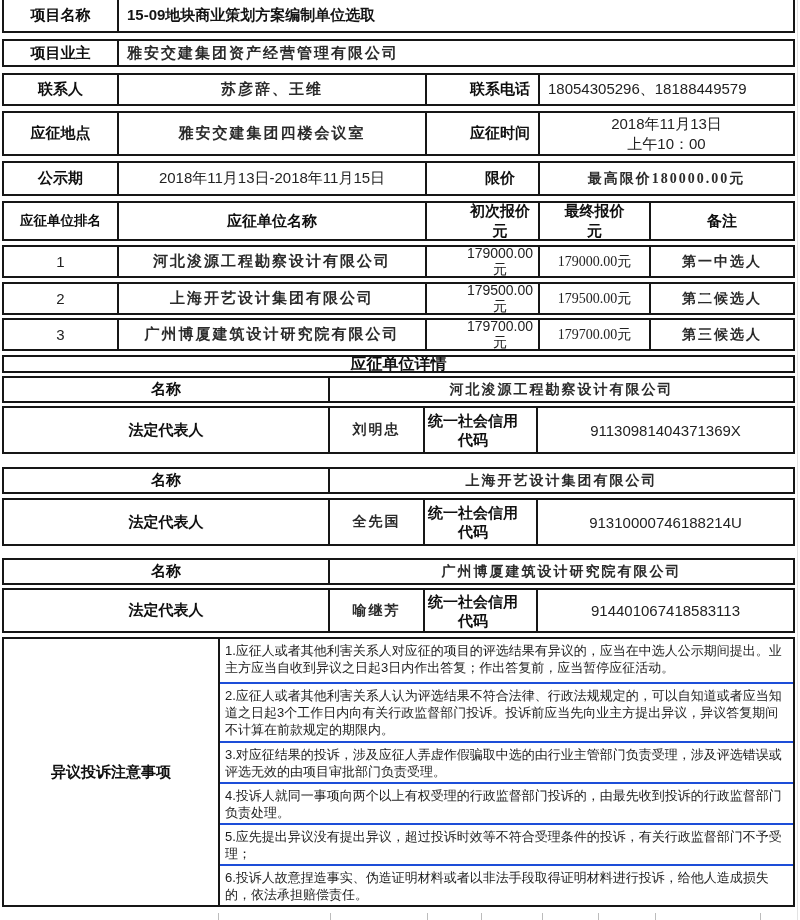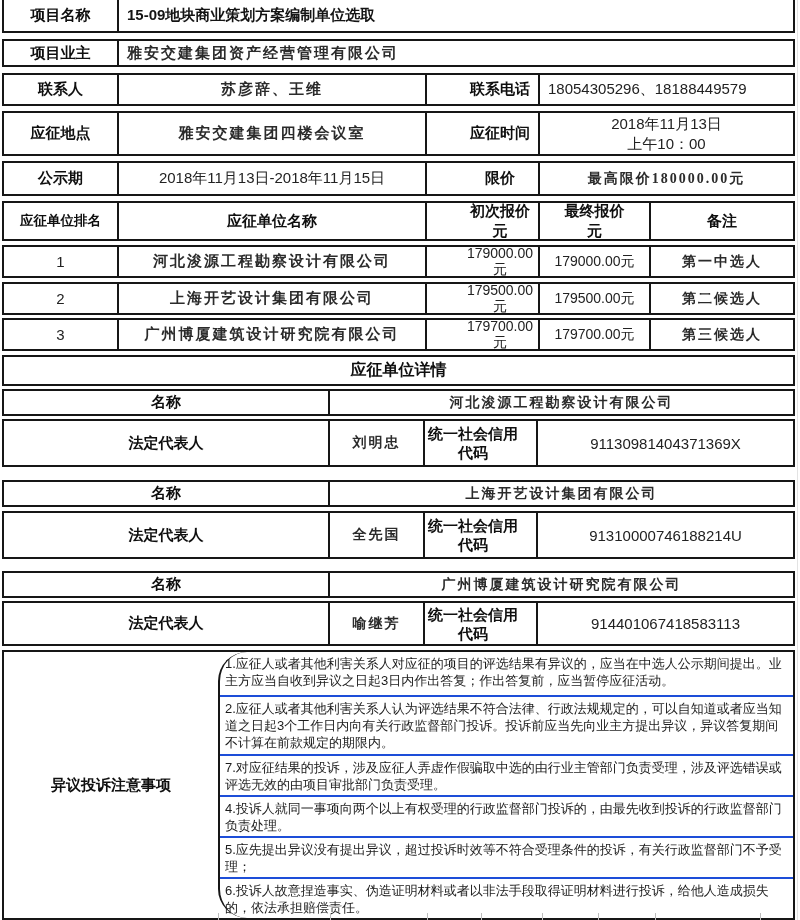--- a/index.html
+++ b/index.html
@@ -11,43 +11,43 @@
         border-left:2px solid #161616;text-align:center;overflow:hidden;}
   .cell:first-child{border-left:none;}
   .lab{font-weight:bold;font-size:15px;color:#0f0f0f;}
   .kai{font-family:"Liberation Serif",serif;color:#2b2b2b;letter-spacing:2px;font-weight:bold;}
   .num{font-size:14px;color:#222;}
   .left{justify-content:flex-start;text-align:left;padding-left:8px;}
   .preline{white-space:pre-line;line-height:20px;}
   .bold{font-weight:bold;}
   .fs14{font-size:14px;} .fs15{font-size:15px;} .fs16{font-size:16px;}
   
-  .c-a{width:113px;} .c-b{width:308px;} .c-c{width:113px;padding-left:35px;} .c-d{width:111px;} .c-fx{flex:1;}
+  .c-a{width:113px;} .c-b{width:308px;} .c-c{width:113px;padding-left:35px;} .c-d{width:111px;font-family:Liberation Serif, serif;} .c-fx{flex:1;}
   .d-a{width:324px;} .d-b{width:95px;} .d-c{width:113px;} .n-a{width:214px;}
   
   .r1{height:33px;border-top:none;margin-bottom:6px;}
   .r2{height:28px;margin-bottom:6px;}
   .r3{height:33px;margin-bottom:5px;}
   .r4{height:45px;margin-bottom:5px;}
   .r5{height:35px;margin-bottom:5px;}
   .r6{height:40px;margin-bottom:4px;}
   .r7{height:33px;margin-bottom:4px;}
   .r8{height:33px;margin-bottom:3px;}
   .r9{height:33px;margin-bottom:4px;}
-  .r10{height:31px;margin-bottom:3px;}
+  .r10{height:18px;margin-bottom:3px;}
   .rname{height:27px;margin-bottom:3px;}
   .rrep{height:48px;}
   .gap-lg{margin-bottom:13px;}
   .gap-md{margin-bottom:12px;}
   .gap-sm{margin-bottom:4px;}
   .rnotes{height:270px;margin-top:0;}
   .code-lab{align-items:center;justify-content:flex-start;text-align:center;padding-left:3px;
             font-size:15px;line-height:19px;letter-spacing:0;}
   .notes-col{display:flex;flex-direction:column;align-items:stretch;flex:1;
-             border-left:2px solid #161616;box-sizing:border-box;border-radius:29px;}
+             border-left:2px solid #161616;box-sizing:border-box;}
   .note-item{box-sizing:border-box;border-top:2px solid #1d4ed8;padding:3px 6px 2px 5px;
              font-size:13px;line-height:17px;text-align:left;color:#1c1c1c;}
   .note-item:first-child{border-top:none;}
   .ni1{height:45px;} .ni2{height:61px;} .ni3{height:41px;} .ni4{height:41px;} .ni5{height:41px;} .ni6{flex:1;}
   
   .edge-line{position:absolute;left:797px;top:0;width:1px;height:920px;background:#e3e3e3;}
   .stub{position:absolute;top:913px;width:1px;height:7px;background:#bcbcbc;}
 </style>
 </head>
 <body>
@@ -157,21 +157,21 @@
       <div class="cell d-c lab code-lab preline">统一社会信用
 代码</div>
       <div class="cell c-fx num fs15">914401067418583113</div>
     </div>
 
     <div class="row rnotes">
       <div class="cell n-a lab">异议投诉注意事项</div>
       <div class="notes-col">
         <div class="note-item ni1">1.应征人或者其他利害关系人对应征的项目的评选结果有异议的，应当在中选人公示期间提出。业主方应当自收到异议之日起3日内作出答复；作出答复前，应当暂停应征活动。</div>
         <div class="note-item ni2">2.应征人或者其他利害关系人认为评选结果不符合法律、行政法规规定的，可以自知道或者应当知道之日起3个工作日内向有关行政监督部门投诉。投诉前应当先向业主方提出异议，异议答复期间不计算在前款规定的期限内。</div>
-        <div class="note-item ni3">7.对应征结果的投诉，涉及应征人弄虚作假骗取中选的由行业主管部门负责受理，涉及评选错误或评选无效的由项目审批部门负责受理。</div>
+        <div class="note-item ni3">3.对应征结果的投诉，涉及应征人弄虚作假骗取中选的由行业主管部门负责受理，涉及评选错误或评选无效的由项目审批部门负责受理。</div>
         <div class="note-item ni4">4.投诉人就同一事项向两个以上有权受理的行政监督部门投诉的，由最先收到投诉的行政监督部门负责处理。</div>
         <div class="note-item ni5">5.应先提出异议没有提出异议，超过投诉时效等不符合受理条件的投诉，有关行政监督部门不予受理；</div>
         <div class="note-item ni6">6.投诉人故意捏造事实、伪造证明材料或者以非法手段取得证明材料进行投诉，给他人造成损失的，依法承担赔偿责任。</div>
       </div>
     </div>
 
   </div>
 
   <div class="edge-line"></div>
   <div class="stub" style="left:218px;"></div>

